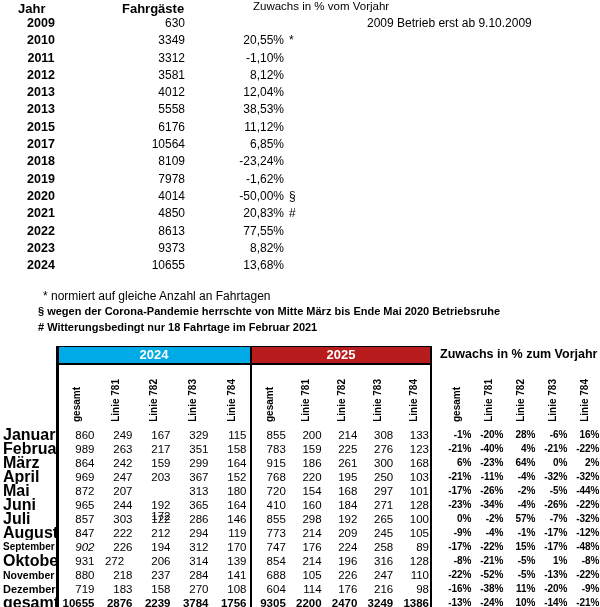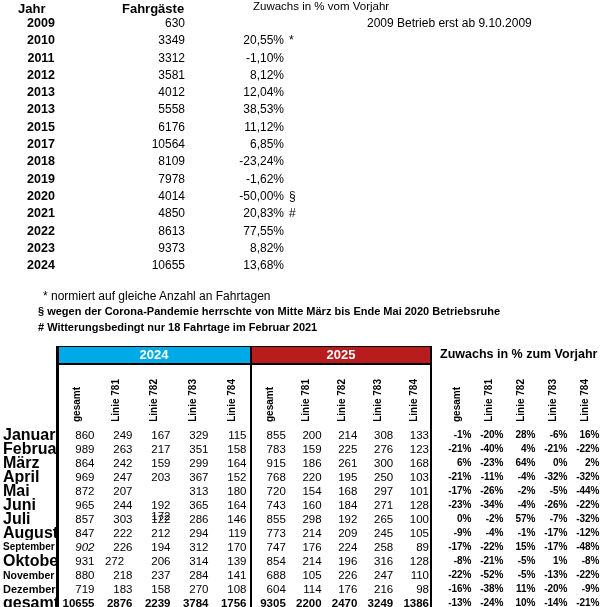--- a/index.html
+++ b/index.html
@@ -328,21 +328,21 @@
           <span class="mc cgr" style="left: 536.5px; width: 32px;">-5%</span>
           <span class="mc cgr" style="left: 568.5px; width: 32px;">-44%</span>
         </div>
         <div class="m-row">
           <span class="mc month">Juni</span>
           <span class="mc c24" style="left: 58.5px; width: 38px;">965</span>
           <span class="mc c24" style="left: 96.5px; width: 38px;">244</span>
           <span class="mc c24" style="left: 134.5px; width: 38px;">192</span>
           <span class="mc c24" style="left: 172.5px; width: 38px;">365</span>
           <span class="mc c24" style="left: 210.5px; width: 38px;">164</span>
-          <span class="mc c25" style="left: 252px; width: 35.8px;">743</span>
+          <span class="mc c25" style="left: 252px; width: 35.8px;">410</span>
           <span class="mc c25" style="left: 287.8px; width: 35.8px;">160</span>
           <span class="mc c25" style="left: 323.6px; width: 35.8px;">184</span>
           <span class="mc c25" style="left: 359.4px; width: 35.8px;">271</span>
           <span class="mc c25" style="left: 395.2px; width: 35.8px;">128</span>
           <span class="mc cgr" style="left: 440.5px; width: 32px;">-23%</span>
           <span class="mc cgr" style="left: 472.5px; width: 32px;">-34%</span>
           <span class="mc cgr" style="left: 504.5px; width: 32px;">-4%</span>
           <span class="mc cgr" style="left: 536.5px; width: 32px;">-26%</span>
           <span class="mc cgr" style="left: 568.5px; width: 32px;">-22%</span>
         </div>

